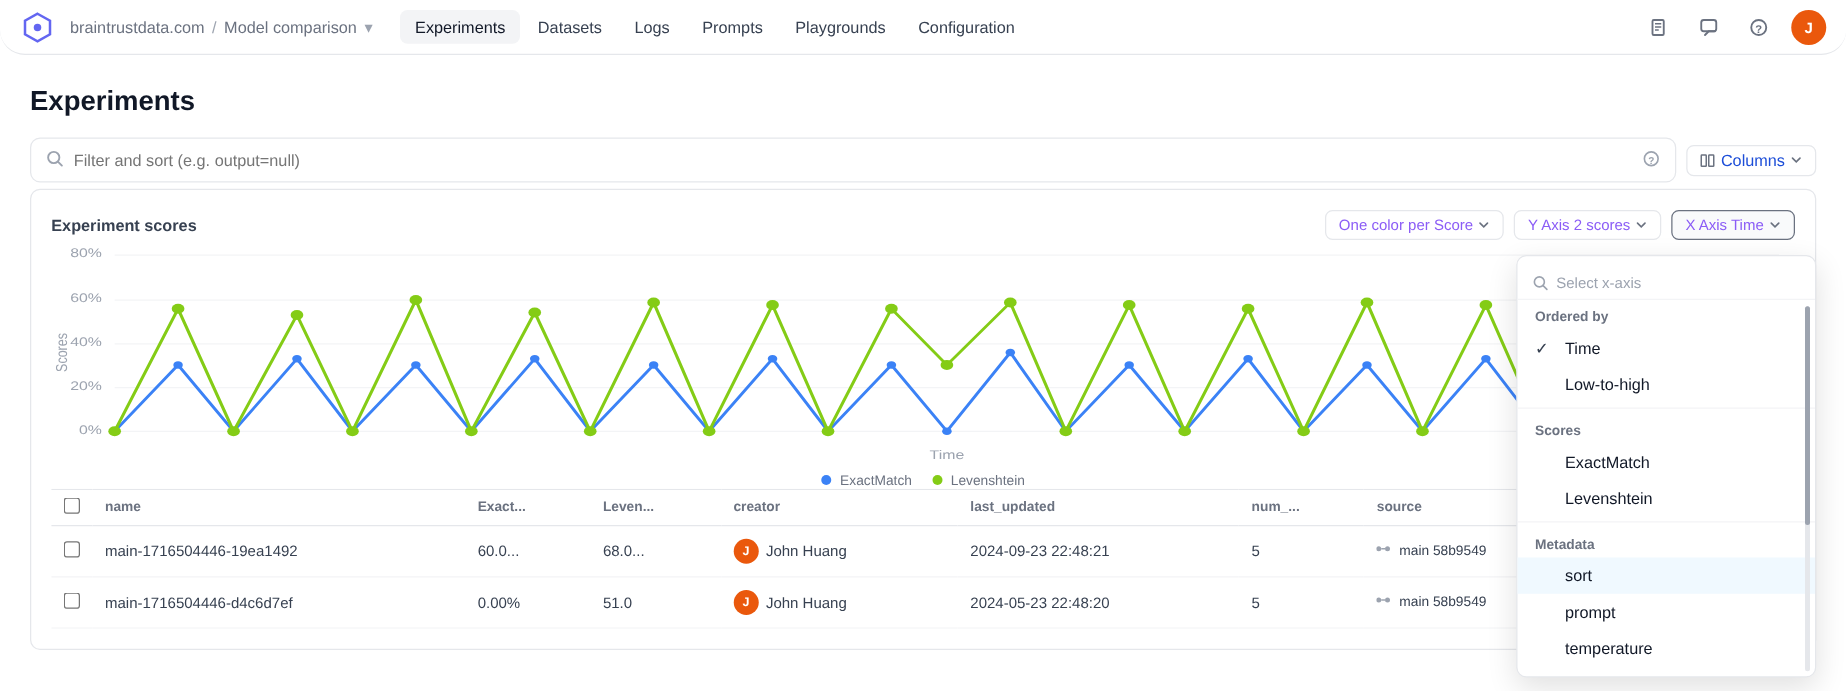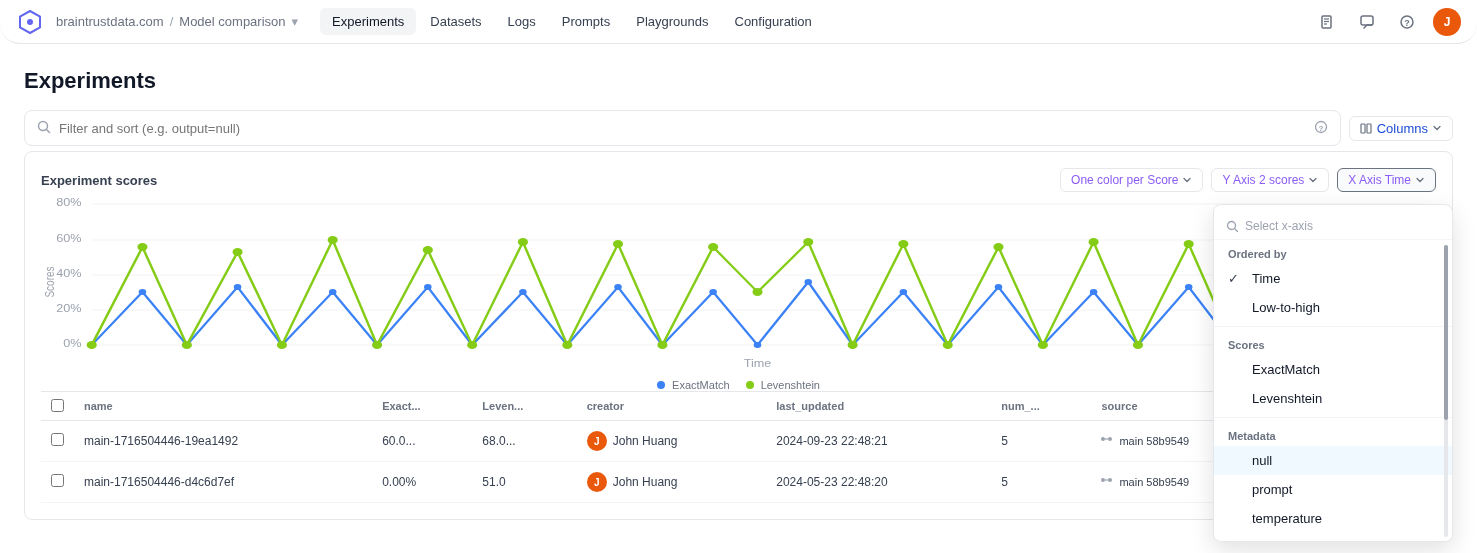--- a/index.html
+++ b/index.html
@@ -393,21 +393,21 @@
     <span class="check-mark"> </span>
     <span>Levenshtein</span>
   </div>
 
   <div class="dropdown-divider"></div>
 
   <div class="dropdown-section-label">Metadata</div>
 
   <div class="dropdown-item selected-item">
     <span class="check-mark"> </span>
-    <span>null</span>
+    <span>sort</span>
   </div>
   <div class="dropdown-item">
     <span class="check-mark"> </span>
     <span>prompt</span>
   </div>
   <div class="dropdown-item">
     <span class="check-mark"> </span>
     <span>temperature</span>
   </div>
 

